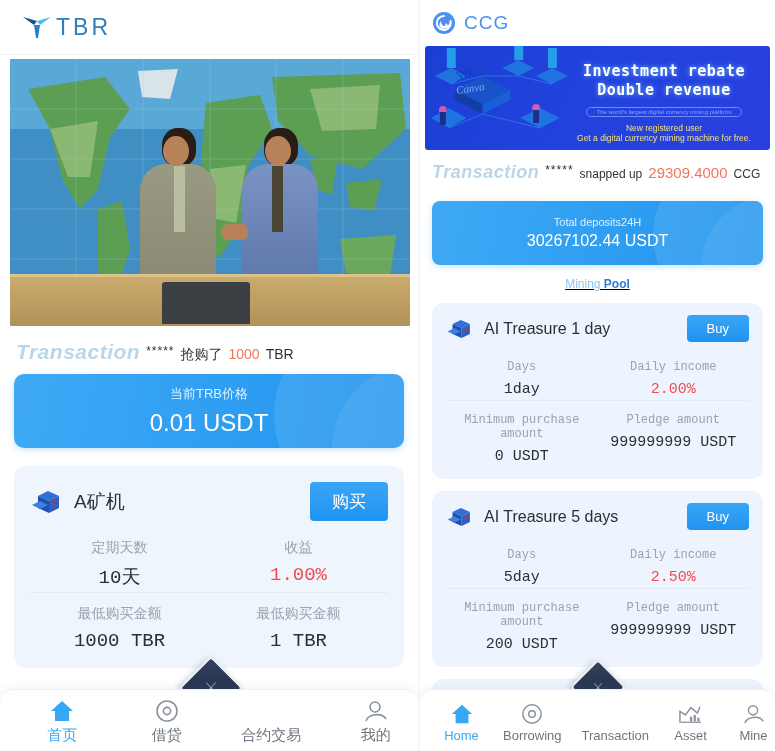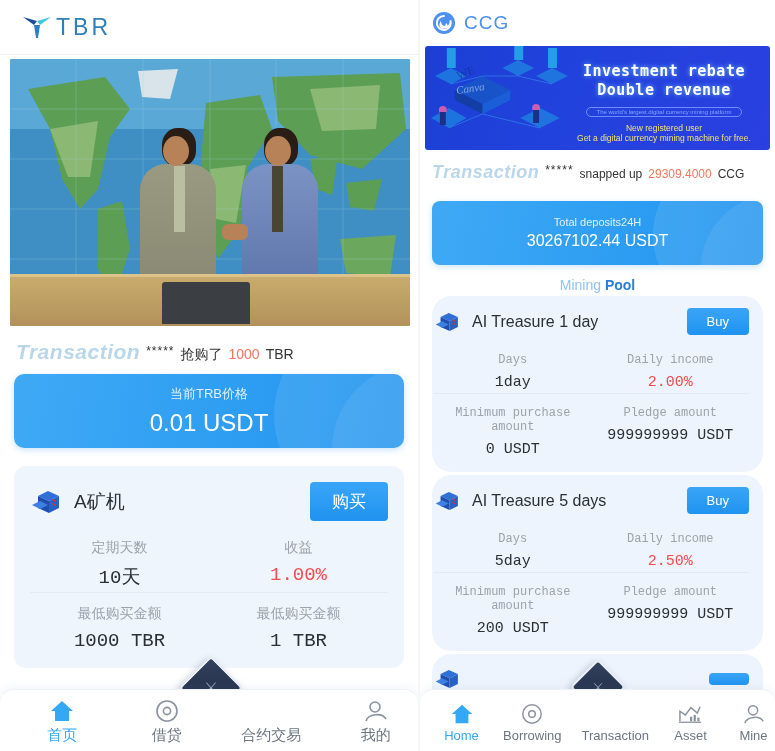--- a/index.html
+++ b/index.html
@@ -92,21 +92,21 @@
   .pb-title { font-size: 13px; color: #dff0ff; position:relative; }
   .pb-value { font-size: 24px; color: #ffffff; position:relative; }
 
   
   .card {
     margin: 18px 14px 0 14px;
     background: #eff5fd;
     border-radius: 12px;
     padding: 16px 16px 14px 16px;
   }
-  .card-right { margin: 3px 12px 0 12px; background:#eef4fd; padding: 12px 14px 12px 2px; border-radius: 19px; }
+  .card-right { margin: 12px 12px 0 12px; background:#eef4fd; padding: 12px 14px 12px 14px; }
   .card-head { display:flex; align-items:center; justify-content:space-between; }
   .card-title-wrap { display:flex; align-items:center; gap:10px; }
   .mach-icon { width: 34px; height: 30px; position:relative; flex:none; }
   .mach-icon-sm { width: 28px; height: 26px; }
   .card-title { font-size: 19px; color:#2b2f36; }
   .card-title-sm { font-size: 16px; }
   .buy-btn {
     background: linear-gradient(#3aa5f7,#1f93f0);
     color:#fff; border:none; border-radius:4px;
     font-size: 17px; padding: 8px 22px; cursor:pointer;
@@ -162,21 +162,21 @@
     display:flex; flex-direction:column; align-items:center; justify-content:center; gap:4px;
     box-shadow: 0 2px 6px rgba(60,150,230,.25);
   }
   .deposit .swoosh { position:absolute; right:-50px; top:-46px; width:160px; height:160px;
     border-radius:50%; background:rgba(255,255,255,.10); }
   .deposit .swoosh2 { position:absolute; right:-84px; top:-6px; width:146px; height:146px;
     border-radius:50%; background:rgba(255,255,255,.08); }
   .dep-title { font-size: 11px; color:#dff0ff; position:relative; }
   .dep-value { font-size: 16px; color:#fff; position:relative; }
 
-  .pool-title { text-align:center; margin-top: 12px; font-size: 14px; }
+  .pool-title { text-align:center; margin-top: 12px; font-size: 12px; text-decoration: underline; }
   .pool-a { color:#8fc4f2; }
   .pool-b { color:#2a7fd4; font-weight:bold; }
 
   
   .tabbar {
     position:absolute; left:0; right:0; bottom:0; height: 62px;
     background:#ffffff; border-top:1px solid #eef1f4;
     display:flex; align-items:center;
     border-radius: 14px 14px 0 0;
     box-shadow: 0 -2px 8px rgba(120,150,190,.10);
@@ -434,21 +434,21 @@
           <div class="rb-pill">The world's largest digital currency mining platform</div>
           <div class="rb-sub1">New registered user</div>
           <div class="rb-sub2">Get a digital currency mining machine for free.</div>
         </div>
       </div>
 
       <div class="ticker" style="padding:12px 0 8px 12px;">
         <span class="ticker-label" style="font-size:18px;">Transaction</span>
         <span class="ticker-stars">*****</span>
         <span class="ticker-action" style="font-size:12px;">snapped up</span>
-        <span class="ticker-amount" style="font-size:12px;">29309.4000</span>
+        <span class="ticker-amount" style="font-size:15px;">29309.4000</span>
         <span class="ticker-unit" style="font-size:12px;">CCG</span>
       </div>
 
       <div class="deposit">
         <span class="swoosh"></span>
         <span class="swoosh2"></span>
         <div class="dep-title">Total deposits24H</div>
         <div class="dep-value">30267102.44 USDT</div>
       </div>
 

